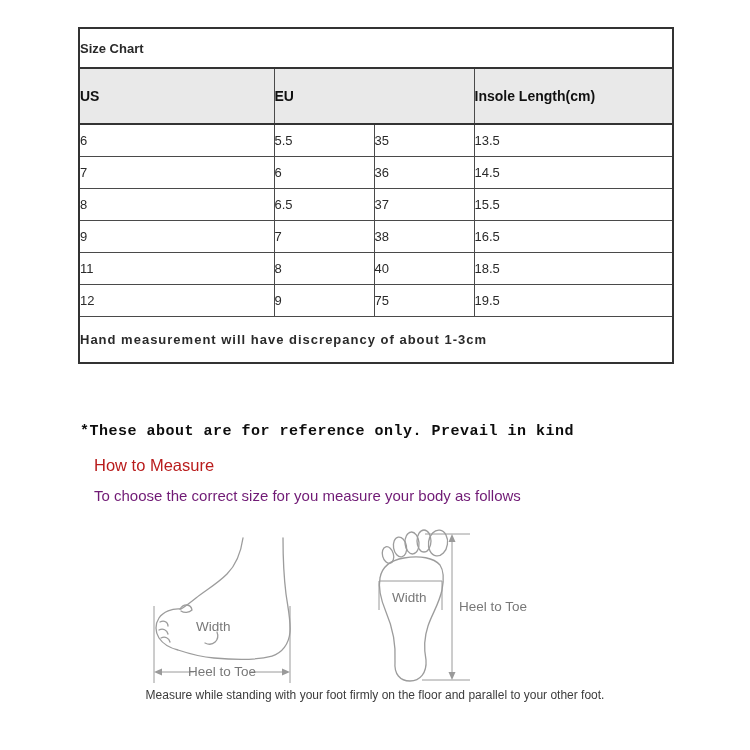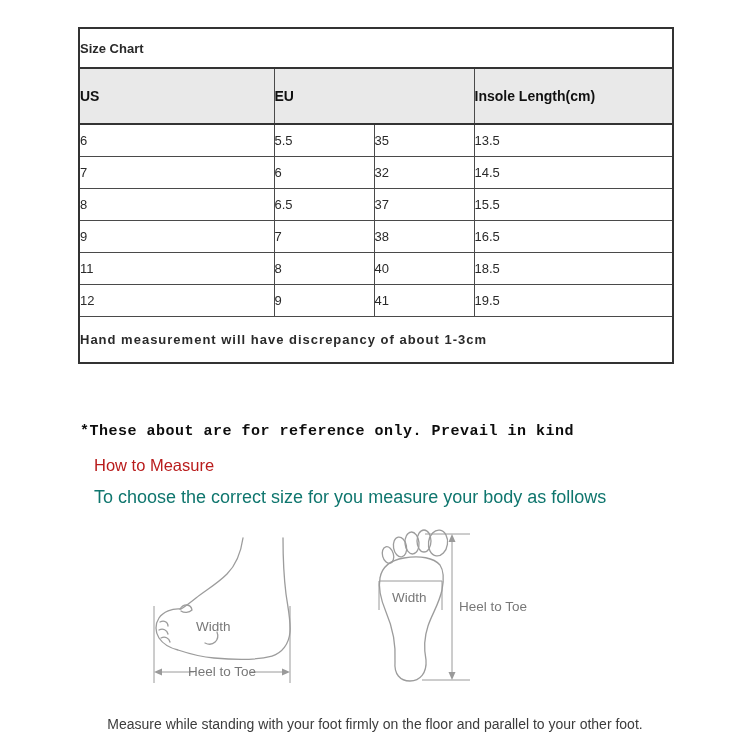--- a/index.html
+++ b/index.html
@@ -78,22 +78,22 @@
     left: 94px;
     top: 456px;
     font-size: 16.5px;
     color: #b91c1c;
     text-align: right;
   }
   .htm-subheading {
     position: absolute;
     left: 94px;
     top: 487px;
-    font-size: 18px;
-    color: #0f766e;
+    font-size: 15px;
+    color: #701a75;
   }
 
   
   .diagram { position: absolute; }
   .diagram-side  { left: 150px; top: 536px; }
   .diagram-sole  { left: 372px; top: 528px; }
   .diagram svg { display: block; }
   .sketch {
     fill: none;
     stroke: #9c9c9c;
@@ -109,24 +109,24 @@
   .arrowhead { fill: #9a9a9a; stroke: none; }
   .diag-label {
     font-family: "Liberation Sans", sans-serif;
     font-size: 13.5px;
     fill: #787878;
   }
 
   .measure-caption {
     position: absolute;
     left: 15px;
-    top: 716px;
+    top: 688px;
     width: 720px;
     text-align: center;
-    font-size: 14px;
+    font-size: 12px;
     color: #3c3c3c;
   }
 </style>
 </head>
 <body>
 
 <table class="size-table">
   <colgroup>
     <col style="width:195px">
       <col style="width:100px">
@@ -144,21 +144,21 @@
     </tr>
     <tr class="data-row">
       <td>6</td>
       <td>5.5</td>
       <td>35</td>
       <td>13.5</td>
     </tr>
     <tr class="data-row">
       <td>7</td>
       <td>6</td>
-      <td>32</td>
+      <td>36</td>
       <td>14.5</td>
     </tr>
     <tr class="data-row">
       <td>8</td>
       <td>6.5</td>
       <td>37</td>
       <td>15.5</td>
     </tr>
     <tr class="data-row">
       <td>9</td>
@@ -168,21 +168,21 @@
     </tr>
     <tr class="data-row">
       <td>11</td>
       <td>8</td>
       <td>40</td>
       <td>18.5</td>
     </tr>
     <tr class="data-row">
       <td>12</td>
       <td>9</td>
-      <td>41</td>
+      <td>75</td>
       <td>19.5</td>
     </tr>
     <tr>
       <td colspan="4" class="footnote-cell">Hand measurement will have discrepancy of about 1-3cm</td>
     </tr>
   </tbody>
 </table>
 
 <div class="reference-note">*These about are for reference only. Prevail in kind</div>
 

